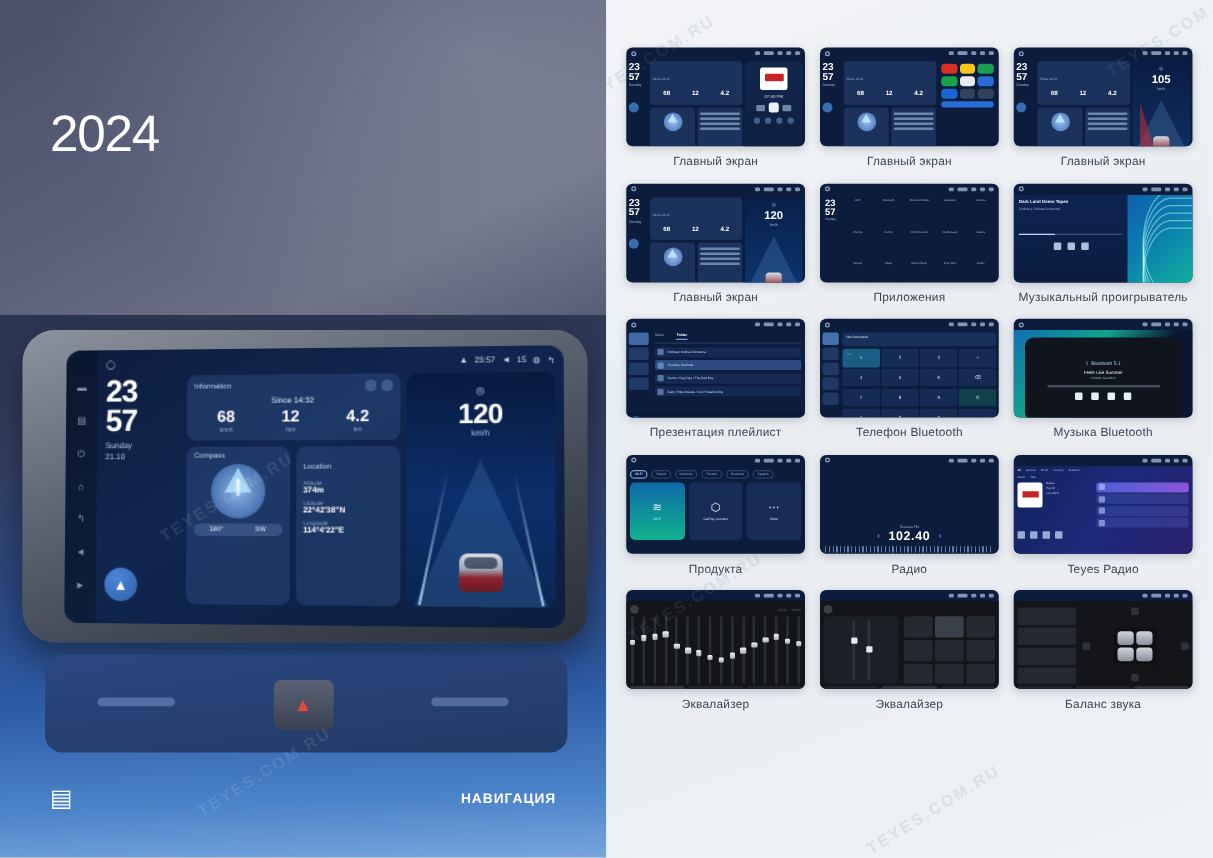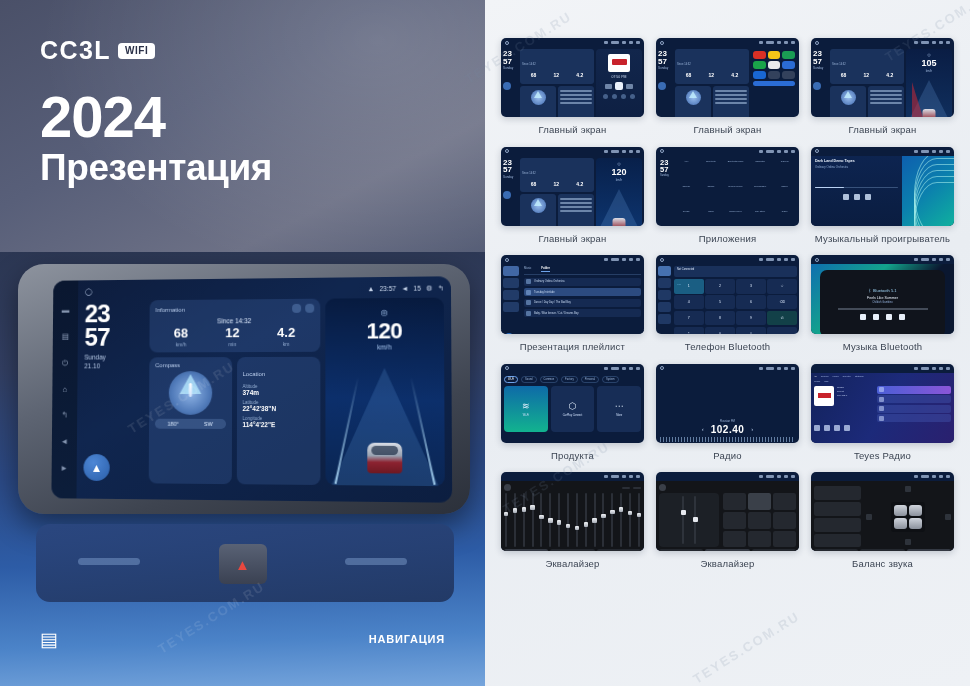--- a/index.html
+++ b/index.html
@@ -26,21 +26,21 @@
   .hero-logo { position:absolute; left:40px; top:36px; display:flex; align-items:center; gap:7px; }
   .logo-text {
     color:#fff; font-size:25px; font-weight:700; letter-spacing:1.4px;
     font-family:"Liberation Sans", sans-serif;
   }
   .logo-badge {
     background:#fff; color:#2b3148; font-size:10px; font-weight:700;
     padding:2px 7px 2px 7px; border-radius:4px; letter-spacing:.6px; line-height:1.2;
   }
   .hero-title { position:absolute; left:40px; top:86px; color:#fff; }
-  .hero-year { font-size:58px; font-weight:700; line-height:1.06; letter-spacing:-1px; }
+  .hero-year { font-size:41px; font-weight:400; line-height:1.06; letter-spacing:-1px; }
   .hero-l1, .hero-l2 { font-size:37px; font-weight:700; line-height:1.12; letter-spacing:-.4px; }
 
   
   .dash-wrap { position:absolute; left:0; top:252px; width:485px; height:434px; overflow:hidden; }
   .dash-bg {
     position:absolute; inset:0;
     background: linear-gradient(178deg,#2c3753 0%,#334064 26%,#2c4a86 50%,#2d5ca6 70%,#4b83c8 88%,#76a5dc 100%);
   }
   .dash-console {
     position:absolute; left:18px; top:12px; width:452px; height:250px;
@@ -319,28 +319,23 @@
   .wm.l { color:rgba(255,255,255,.10); }
 </style>
 </head>
 <body>
 
 <div class="page">
 
   <div class="hero">
     <div class="hero-sheen"></div>
 
-    <div class="hero-logo">
-      <span class="logo-text">CC3L</span>
-      <span class="logo-badge">WIFI</span>
-    </div>
 
     <div class="hero-title">
       <div class="hero-year">2024</div>
-      <div class="hero-l1">Презентация</div>
     </div>
 
     <div class="dash-wrap">
       <div class="dash-bg"></div>
 
       <div class="dash-console">
         <div class="dash-screen">
 
           <div class="scr-rail">
             <span class="rail-ic">▬</span>

